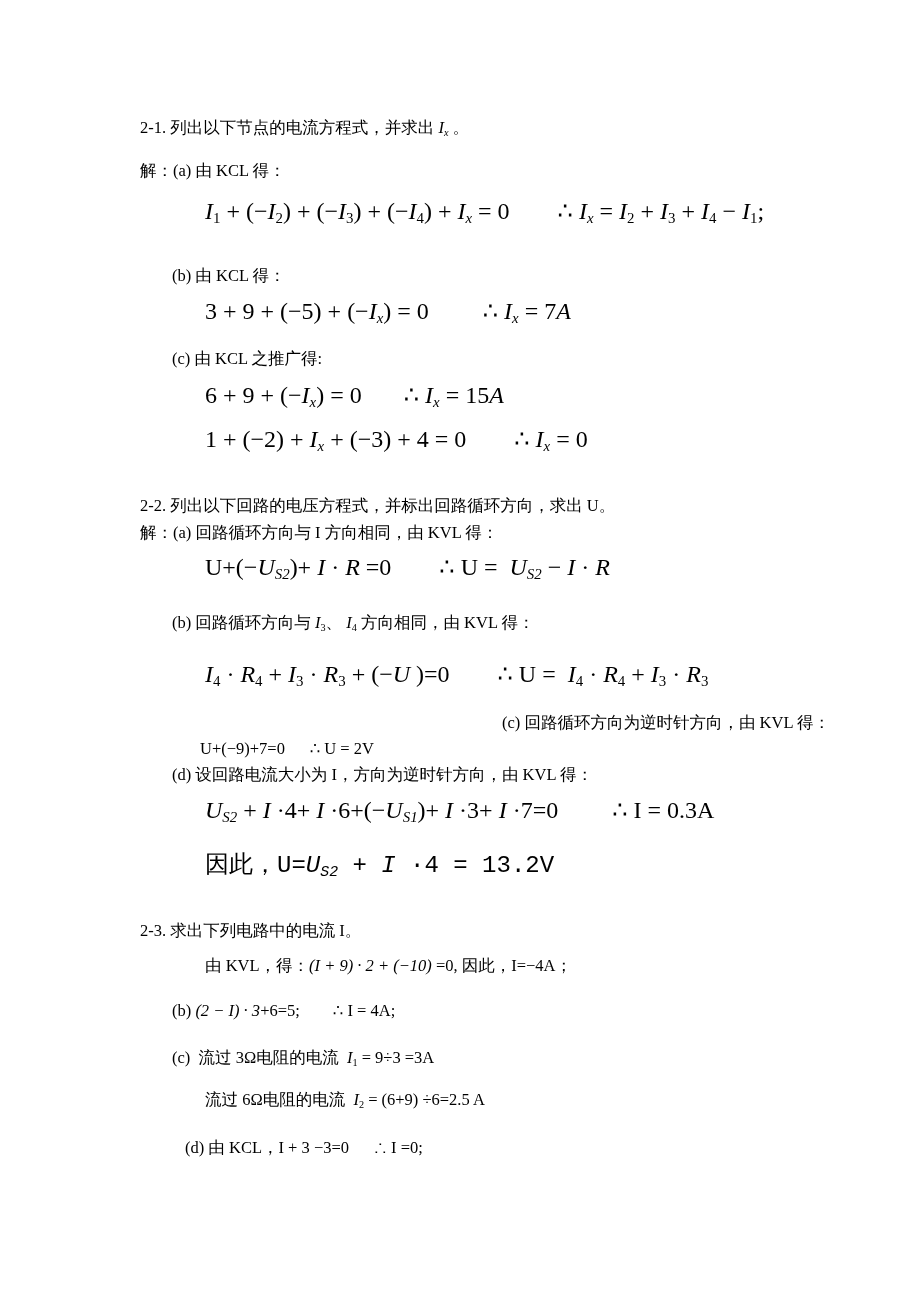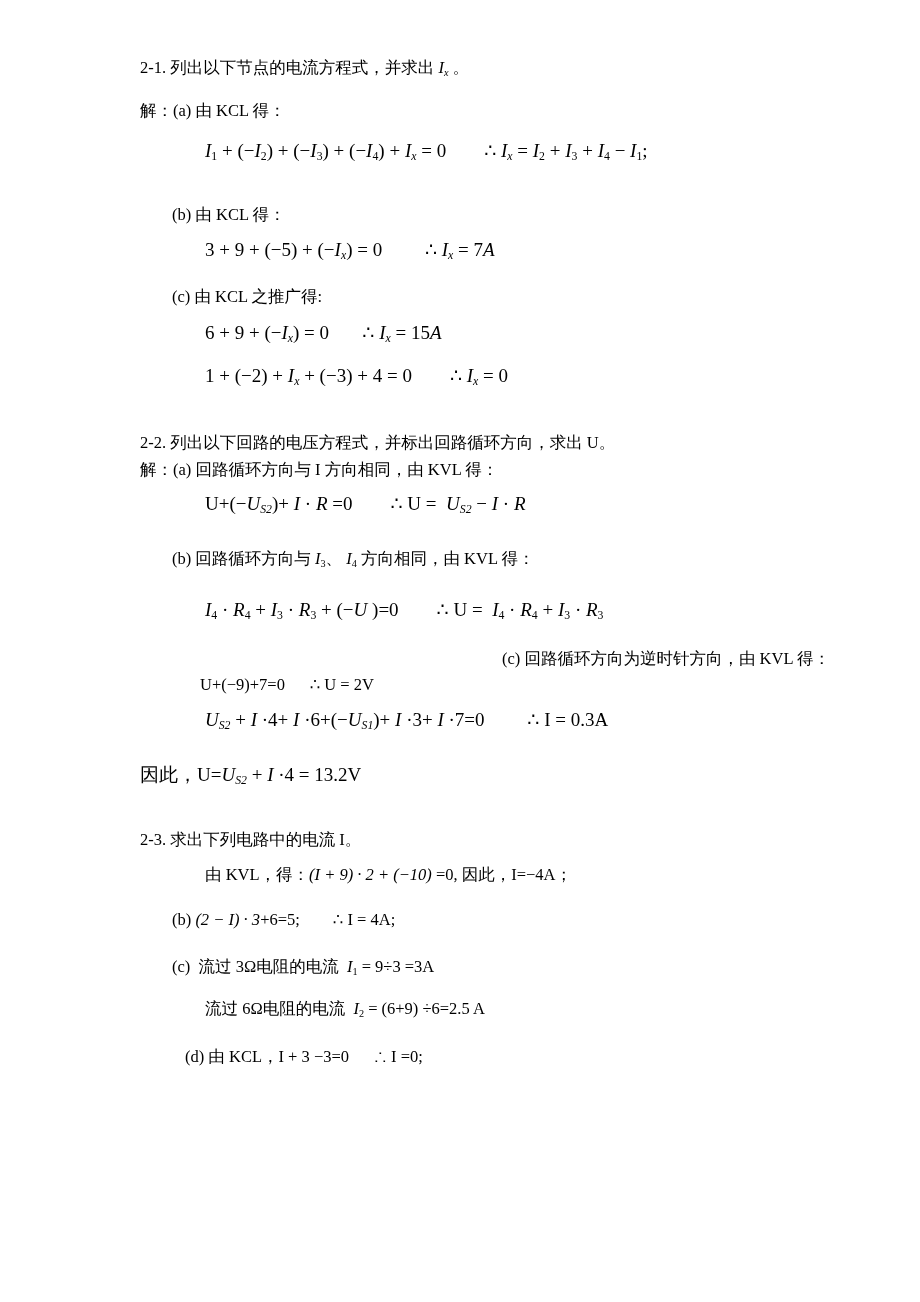--- a/index.html
+++ b/index.html
@@ -11,30 +11,30 @@
     width: 920px;
     height: 1302px;
     overflow: hidden;
     font-family: "Liberation Serif", "DejaVu Serif", serif;
     color: #000000;
   }
   .page {
     box-sizing: border-box;
     width: 920px;
     height: 1294px;
-    padding: 55px 90px 40px 140px;
+    padding: 115px 90px 40px 140px;
     background: #ffffff;
   }
   .line {
     white-space: pre-wrap;
     font-size: 16.5px;
     line-height: 26px;
   }
   .line.lg {
-    font-size: 19px;
+    font-size: 24px;
     line-height: 28px;
   }
   .seg-t { font-style: normal; }
   .seg-v { font-style: italic; }
   .seg-sub {
     font-size: 0.62em;
     vertical-align: -0.25em;
     font-style: normal;
   }
   .seg-subv {
@@ -55,21 +55,22 @@
     <div class="line" style="margin-left: 32px; margin-top: 14px;"><span class="seg-t">(c) 由 KCL 之推广得:</span></div>
     <div class="line lg" style="margin-left: 65px; margin-top: 9px;"><span class="seg-t">6 + 9 + (−</span><span class="seg-v">I</span><span class="seg-subv">x</span><span class="seg-t">) = 0       ∴ </span><span class="seg-v">I</span><span class="seg-subv">x</span><span class="seg-t"> = 15</span><span class="seg-v">A</span></div>
     <div class="line lg" style="margin-left: 65px; margin-top: 9px;"><span class="seg-t">1 + (−2) + </span><span class="seg-v">I</span><span class="seg-subv">x</span><span class="seg-t"> + (−3) + 4 = 0        ∴ </span><span class="seg-v">I</span><span class="seg-subv">x</span><span class="seg-t"> = 0</span></div>
     <div class="line" style="margin-left: 0px; margin-top: 34px;"><span class="seg-t">2-2. 列出以下回路的电压方程式，并标出回路循环方向，求出 U。</span></div>
     <div class="line" style="margin-left: 0px; margin-top: 1px;"><span class="seg-t">解：(a) 回路循环方向与 I 方向相同，由 KVL 得：</span></div>
     <div class="line lg" style="margin-left: 65px; margin-top: 7px;"><span class="seg-t">U+(−</span><span class="seg-v">U</span><span class="seg-subv">S2</span><span class="seg-t">)+ </span><span class="seg-v">I</span><span class="seg-t"> · </span><span class="seg-v">R</span><span class="seg-t"> =0        ∴ U =  </span><span class="seg-v">U</span><span class="seg-subv">S2</span><span class="seg-t"> − </span><span class="seg-v">I</span><span class="seg-t"> · </span><span class="seg-v">R</span></div>
     <div class="line" style="margin-left: 32px; margin-top: 22px;"><span class="seg-t">(b) 回路循环方向与 </span><span class="seg-v">I</span><span class="seg-sub">3</span><span class="seg-t">、 </span><span class="seg-v">I</span><span class="seg-sub">4</span><span class="seg-t"> 方向相同，由 KVL 得：</span></div>
     <div class="line lg" style="margin-left: 65px; margin-top: 19px;"><span class="seg-v">I</span><span class="seg-sub">4</span><span class="seg-t"> · </span><span class="seg-v">R</span><span class="seg-sub">4</span><span class="seg-t"> + </span><span class="seg-v">I</span><span class="seg-sub">3</span><span class="seg-t"> · </span><span class="seg-v">R</span><span class="seg-sub">3</span><span class="seg-t"> + (−</span><span class="seg-v">U</span><span class="seg-t"> )=0        ∴ U =  </span><span class="seg-v">I</span><span class="seg-sub">4</span><span class="seg-t"> · </span><span class="seg-v">R</span><span class="seg-sub">4</span><span class="seg-t"> + </span><span class="seg-v">I</span><span class="seg-sub">3</span><span class="seg-t"> · </span><span class="seg-v">R</span><span class="seg-sub">3</span></div>
     <div class="line" style="margin-left: 32px; margin-top: 16px; text-align: right;"><span class="seg-t">(c) 回路循环方向为逆时针方向，由 KVL 得：</span></div>
     <div class="line" style="margin-left: 60px; margin-top: 0px;"><span class="seg-t">U+(−9)+7=0      ∴ U = 2V</span></div>
+    <div class="line" style="margin-left: 32px; margin-top: 0px;"><span class="seg-t">(d) 设回路电流大小为 I，方向为逆时针方向，由 KVL 得：</span></div>
     <div class="line lg" style="margin-left: 65px; margin-top: 8px;"><span class="seg-v">U</span><span class="seg-subv">S2</span><span class="seg-t"> + </span><span class="seg-v">I</span><span class="seg-t"> ·4+ </span><span class="seg-v">I</span><span class="seg-t"> ·6+(−</span><span class="seg-v">U</span><span class="seg-subv">S1</span><span class="seg-t">)+ </span><span class="seg-v">I</span><span class="seg-t"> ·3+ </span><span class="seg-v">I</span><span class="seg-t"> ·7=0         ∴ I = 0.3A</span></div>
-    <div class="line lg" style="margin-top: 21px;"><span class="seg-t">因此，U=</span><span class="seg-v">U</span><span class="seg-subv">S2</span><span class="seg-t"> + </span><span class="seg-v">I</span><span class="seg-t"> ·4 = 13.2V</span></div>
+    <div class="line lg" style="margin-left: 65px; margin-top: 21px; font-family: Liberation Mono, monospace;"><span class="seg-t">因此，U=</span><span class="seg-v">U</span><span class="seg-subv">S2</span><span class="seg-t"> + </span><span class="seg-v">I</span><span class="seg-t"> ·4 = 13.2V</span></div>
     <div class="line" style="margin-left: 0px; margin-top: 32px;"><span class="seg-t">2-3. 求出下列电路中的电流 I。</span></div>
     <div class="line" style="margin-left: 65px; margin-top: 9px;"><span class="seg-t">由 KVL，得：</span><span class="seg-v">(I + 9) · 2 + (−10)</span><span class="seg-t"> =0, 因此，I=−4A；</span></div>
     <div class="line" style="margin-left: 32px; margin-top: 19px;"><span class="seg-t">(b) </span><span class="seg-v">(2 − I) · 3</span><span class="seg-t">+6=5;        ∴ I = 4A;</span></div>
     <div class="line" style="margin-left: 32px; margin-top: 21px;"><span class="seg-t">(c)  流过 3Ω电阻的电流  </span><span class="seg-v">I</span><span class="seg-sub">1</span><span class="seg-t"> = 9÷3 =3A</span></div>
     <div class="line" style="margin-left: 65px; margin-top: 12px;"><span class="seg-t">流过 6Ω电阻的电流  </span><span class="seg-v">I</span><span class="seg-sub">2</span><span class="seg-t"> = (6+9) ÷6=2.5 A</span></div>
     <div class="line" style="margin-left: 45px; margin-top: 17px;"><span class="seg-t">(d) 由 KCL，I + 3 −3=0      ∴ I =0;</span></div>
   </div>
 
 </body></html>

